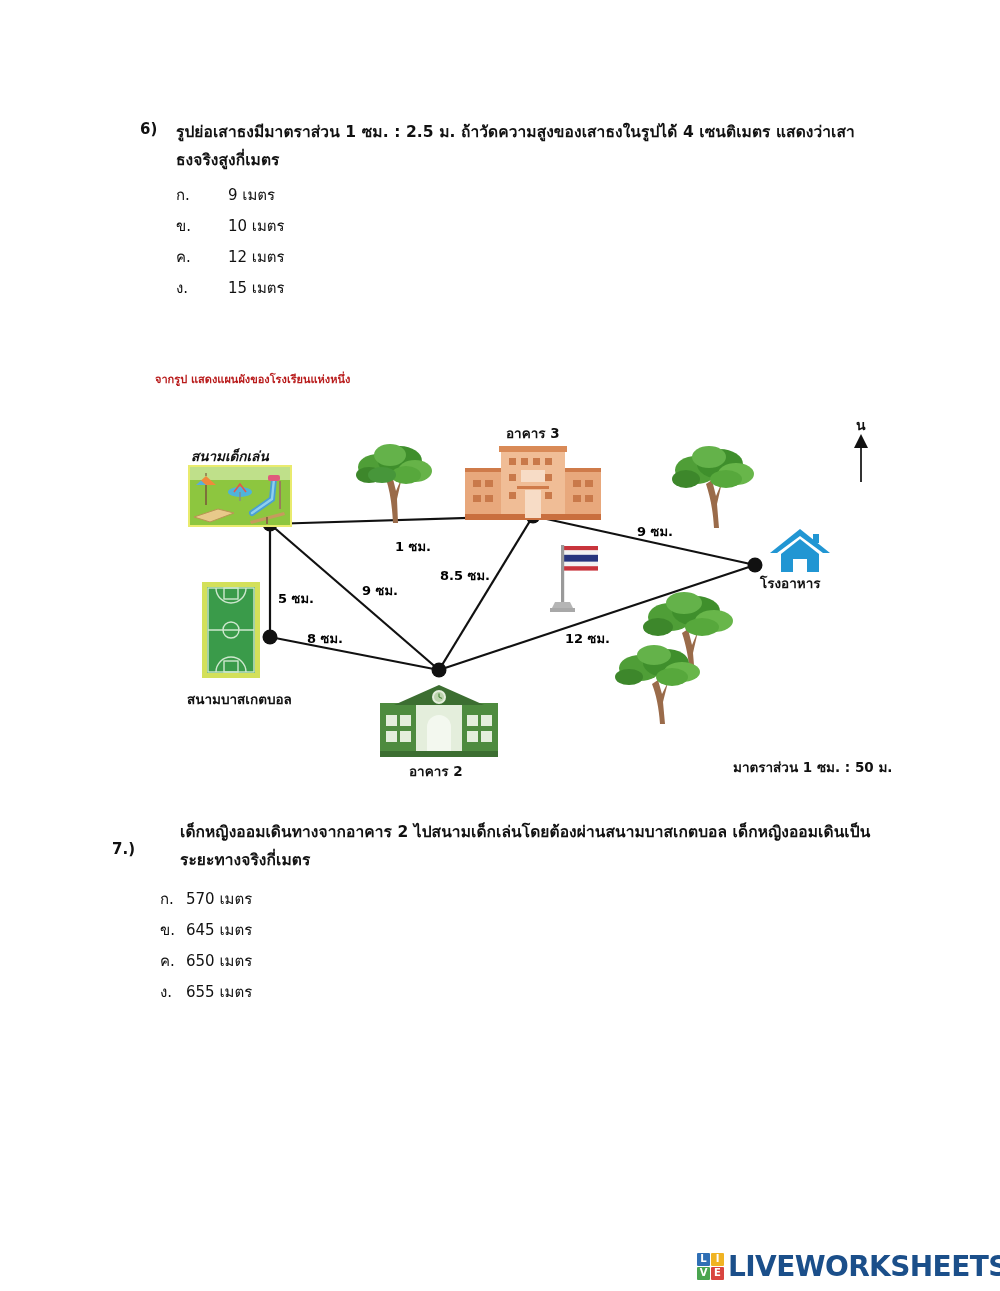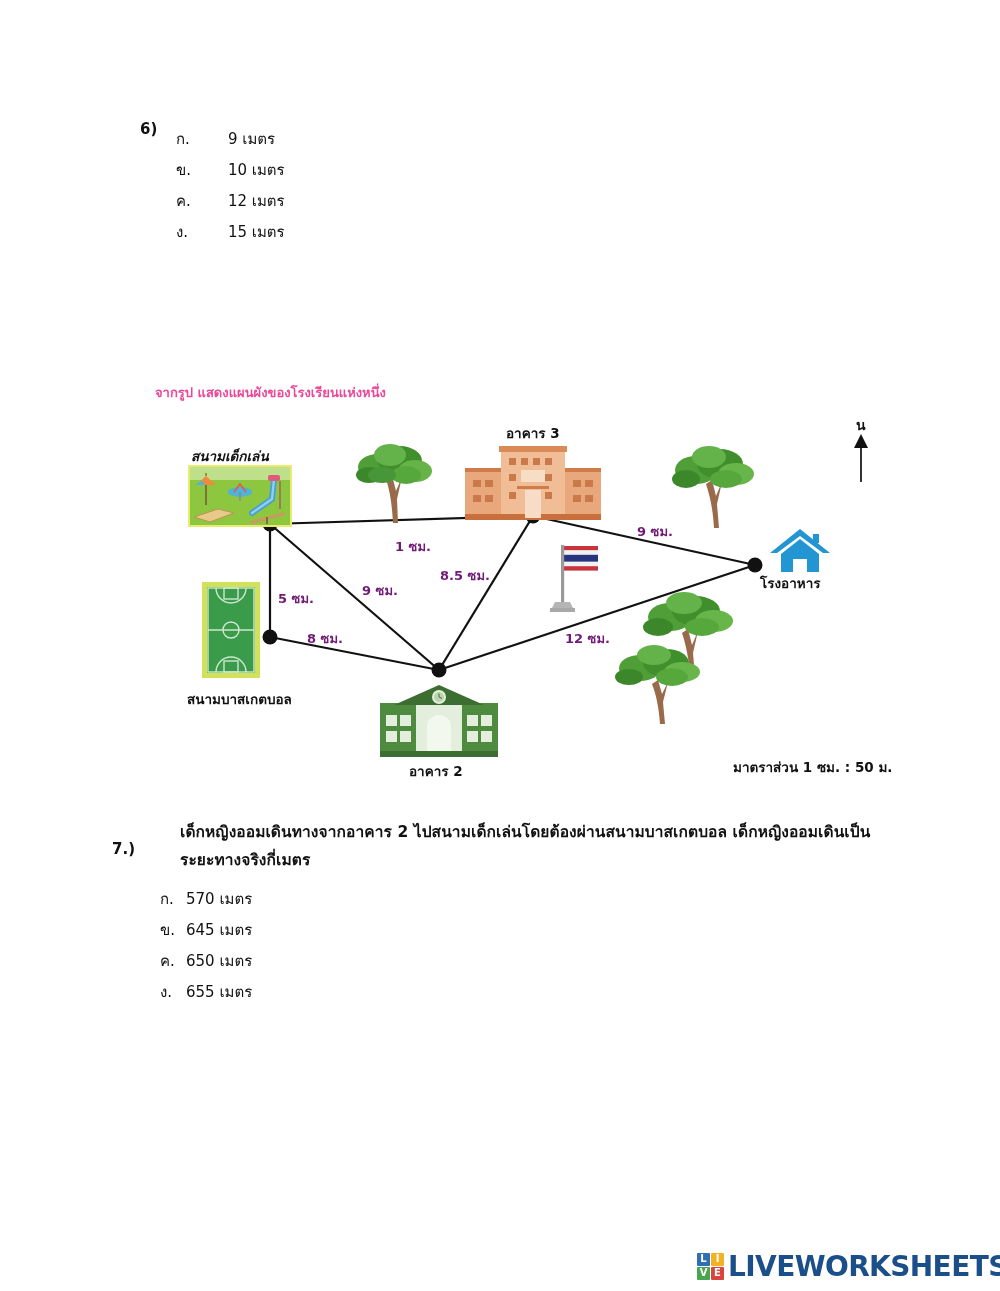--- a/index.html
+++ b/index.html
@@ -47,38 +47,37 @@
   #diagram {
     position: absolute;
     left: 150px;
     top: 360px;
     width: 800px;
     height: 420px;
   }
   #diagram svg { position: absolute; left: 0; top: 0; }
   .dg-caption {
     position: absolute;
-    font-size: 13px;
-    font-weight: 600;
-    color: #ec4899;
+    font-size: 11px;
+    font-weight: 600;
+    color: #b91c1c;
     white-space: nowrap;
-    margin-top: 12px;
   }
   .dg-label {
     position: absolute;
     font-size: 13.5px;
     font-weight: 700;
     color: #111;
     white-space: nowrap;
   }
   .edge-label {
     position: absolute;
     font-size: 13px;
     font-weight: 600;
-    color: #701a75;
+    color: #000000;
     white-space: nowrap;
   }
   .scale-note {
     position: absolute;
     font-size: 13.5px;
     font-weight: 700;
     color: #111;
     white-space: nowrap;
     text-align: right;
   }
@@ -120,20 +119,21 @@
     font-weight: 800;
     letter-spacing: -0.6px;
     font-family: "DejaVu Sans", "Liberation Sans", sans-serif;
   }
 </style>
 </head>
 <body>
 
 <div class="q-block" style="left:140px; top:118px; width:730px;">
   <div class="q-num" style="left:0; top:2px;">6)</div>
+  <div class="q-text" style="margin-left:36px;">รูปย่อเสาธงมีมาตราส่วน 1 ซม. : 2.5 ม. ถ้าวัดความสูงของเสาธงในรูปได้ 4 เซนติเมตร แสดงว่าเสาธงจริงสูงกี่เมตร</div>
   <div class="choices" style="margin-left:36px; margin-top:6px;">
     <div class="choice-row">
       <span class="choice-key">ก.</span>
       <span class="choice-val">9 เมตร</span>
     </div>
     <div class="choice-row">
       <span class="choice-key">ข.</span>
       <span class="choice-val">10 เมตร</span>
     </div>
     <div class="choice-row">

